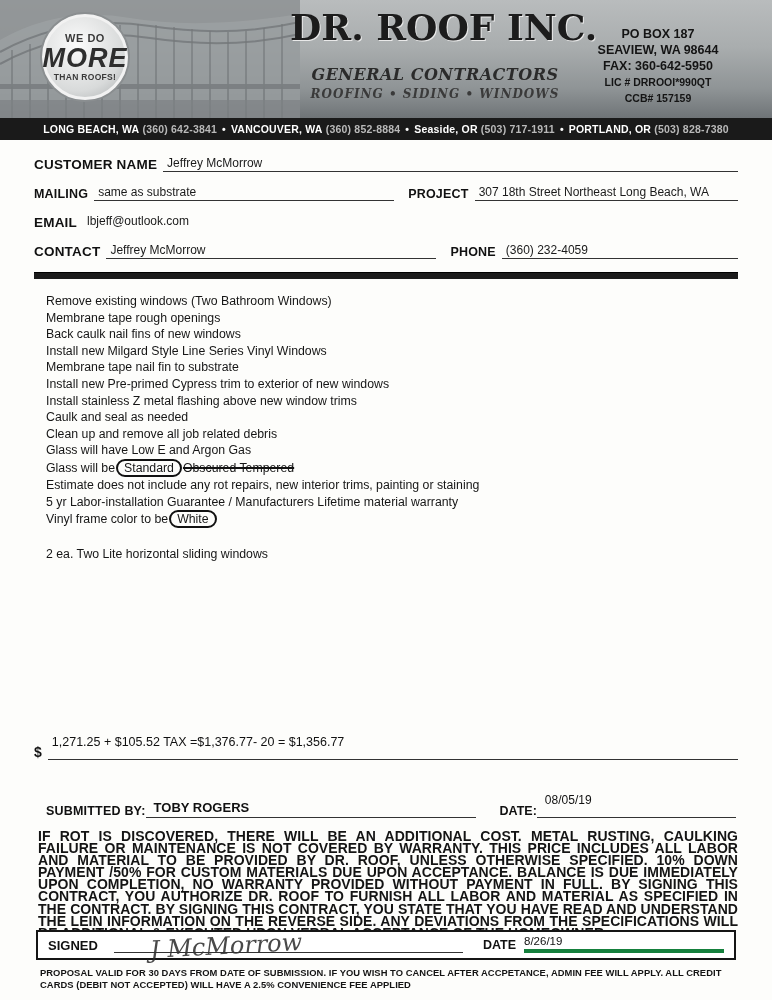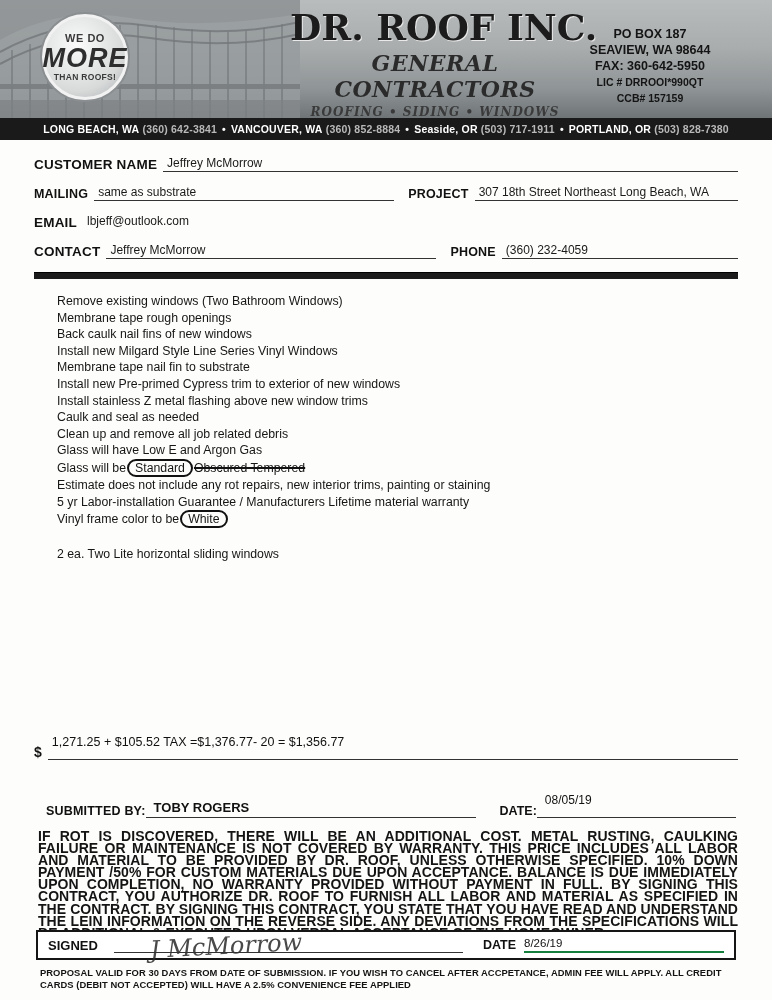--- a/index.html
+++ b/index.html
@@ -57,40 +57,40 @@
     font-family: "DejaVu Serif", serif;
     font-size: 36px;
     font-weight: bold;
     letter-spacing: 0px;
     color: #1c1c1c;
     text-shadow: 1px 1px 0 #e9e9e9;
     white-space: nowrap;
   }
   .brand .sub1 {
     font-family: "DejaVu Serif", serif;
-    font-size: 22px;
+    font-size: 16px;
     font-weight: bold;
     font-style: italic;
     color: #2b2b2b;
-    margin-top: 2px;
+    margin-top: 17px;
     letter-spacing: .5px;
   }
   .brand .sub2 {
     font-family: "DejaVu Serif", serif;
     font-size: 12px;
     font-weight: bold;
     font-style: italic;
     color: #3a3a3a;
     margin-top: 3px;
     letter-spacing: 1px;
   }
 
   .addr {
     position: absolute;
-    right: 32px; top: 26px;
+    right: 24px; top: 26px;
     text-align: center;
     font-size: 12.5px;
     font-weight: bold;
     line-height: 16px;
     color: #141414;
     width: 180px;
   }
   .addr .small { font-size: 10.5px; }
 
   .strip {
@@ -149,21 +149,21 @@
     border-top: 1px solid #000;
   }
 
   
   .spec {
     margin: 14px 34px 0 46px;
     font-size: 12.3px;
     line-height: 16.6px;
     color: #161616;
   }
-  .spec .line { position: relative; white-space: nowrap; margin-left: 11px; }
+  .spec .line { position: relative; white-space: nowrap; }
   .strike {
     text-decoration: line-through;
     text-decoration-thickness: 2px;
     text-decoration-color: #111;
   }
   .circled {
     display: inline-block;
     border: 2px solid #111;
     border-radius: 12px;
     padding: 0 6px;
@@ -261,21 +261,21 @@
   .signbox .sigrule {
     position: absolute;
     left: 10px; right: 6px; bottom: 5px;
     border-bottom: 1px solid #333;
   }
   .signbox .dl { font-size: 12.5px; font-weight: bold; padding: 0 8px 0 14px; }
   .signbox .dv {
     width: 200px;
     font-size: 11.5px;
     padding-bottom: 2px;
-    border-bottom: 2px solid #15803d;
+    border-bottom: 4px solid #15803d;
     margin-right: 10px;
     align-self: flex-end;
     margin-bottom: 5px;
   }
 
   .footnote {
     position: absolute;
     left: 40px;
     top: 967px;
     width: 690px;

